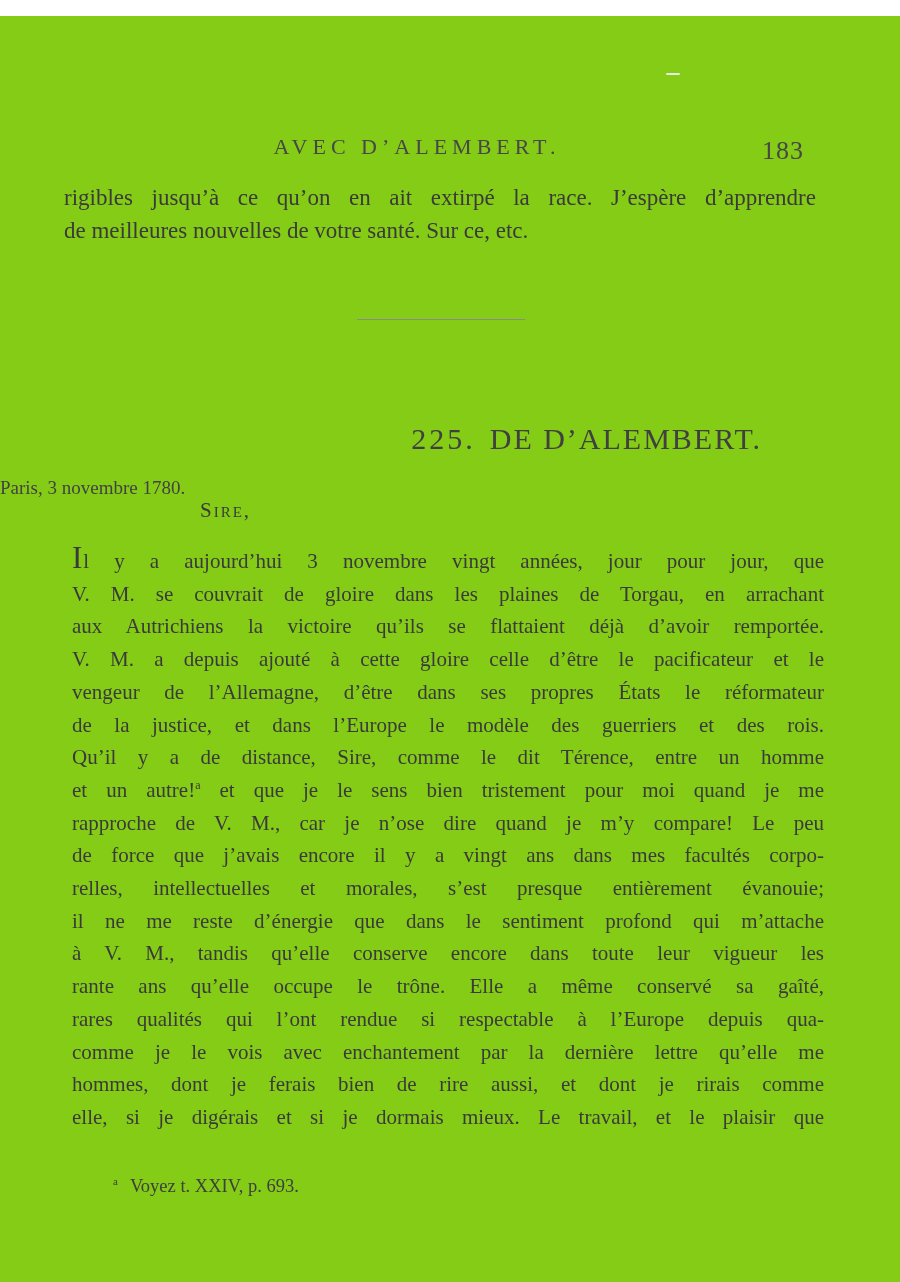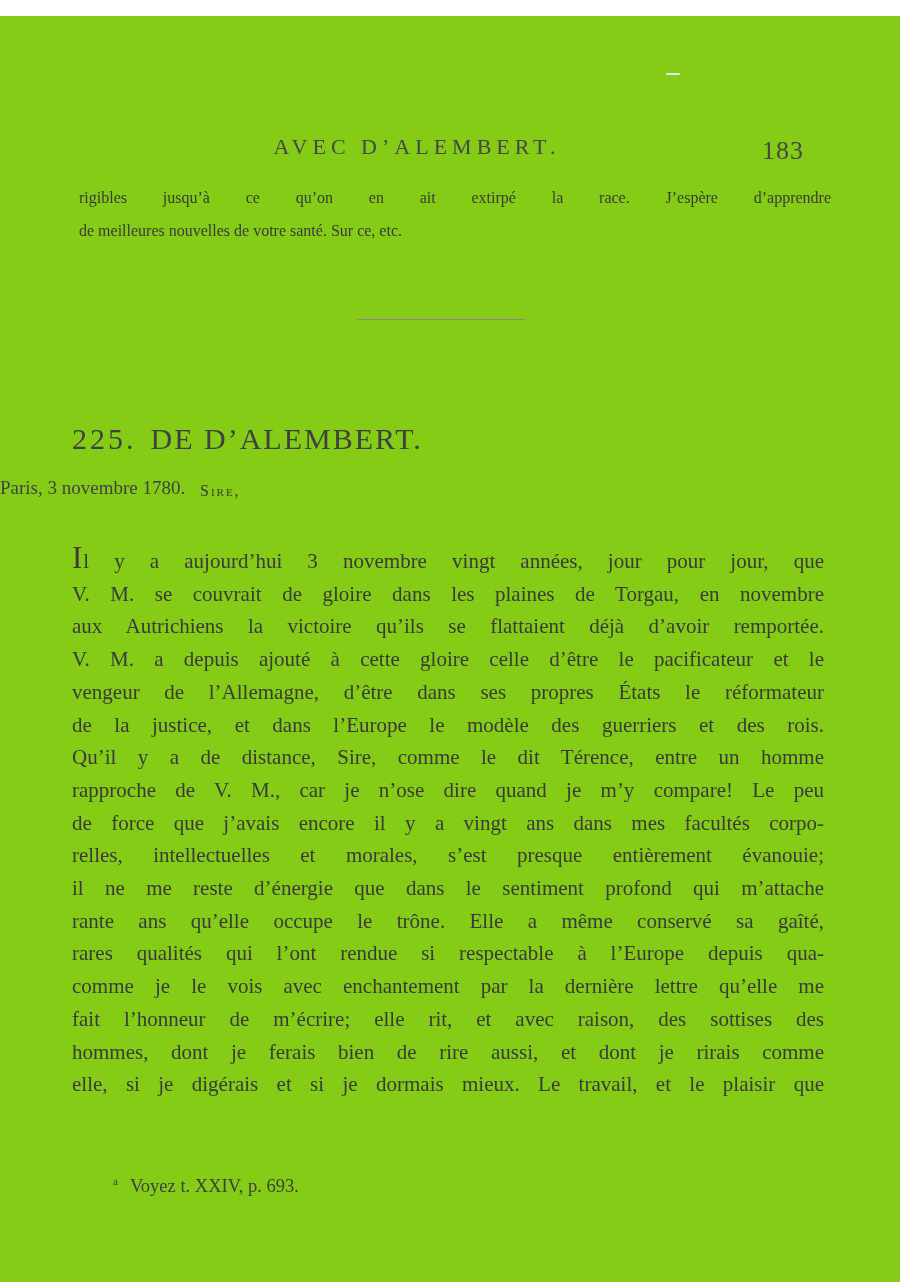--- a/index.html
+++ b/index.html
@@ -21,40 +21,40 @@
   }
   .page-number{
     position:absolute;left:762px;top:120px;
     font-size:26px;letter-spacing:1px;color:#474747;
   }
   .scan-artifact{
     position:absolute;left:666px;top:57px;width:14px;height:2px;
     background:#e7eae6;border-radius:1px;
   }
   .intro-paragraph{
-    position:absolute;left:79px;top:165px;width:752px;
-    font-size:16px;line-height:33px;
+    position:absolute;left:64px;top:165px;width:752px;
+    font-size:23px;line-height:33px;
   }
   .divider{
     position:absolute;left:357px;top:303px;width:168px;height:0;
     border-top:1.4px solid #8a8a8a;
   }
   .letter-title{
     position:absolute;left:72px;top:406px;width:690px;
-    text-align:left;font-size:30px;color:#404040;
+    text-align:right;font-size:30px;color:#404040;
     letter-spacing:2px;white-space:nowrap;
   }
   .letter-title .num{letter-spacing:3px;margin-right:14px;}
   .letter-dateline{
     position:absolute;left:0;top:461px;width:762px;
     text-align:left;font-size:19px;color:#424242;
   }
   .letter-salutation{
-    position:absolute;left:200px;top:466px;
-    font-size:16px;font-variant:small-caps;letter-spacing:2px;color:#3a3a3a;
+    position:absolute;left:200px;top:482px;
+    font-size:21px;font-variant:small-caps;letter-spacing:2px;color:#3a3a3a;
   }
   .letter-body{
     position:absolute;left:72px;top:526px;width:752px;
     font-size:21px;line-height:32.7px;
   }
   .line{
     text-align:justify;
     -moz-text-align-last:justify;
     text-align-last:justify;
     white-space:normal;
@@ -95,34 +95,35 @@
   <div class="letter-title">
     <span class="num">225.</span><span>DE D’ALEMBERT.</span>
   </div>
 
   <div class="letter-dateline">Paris, 3 novembre 1780.</div>
 
   <div class="letter-salutation">Sire,</div>
 
   <div class="letter-body">
       <div class="line"><span class="initial-cap">I</span>l y a aujourd’hui 3 novembre vingt années, jour pour jour, que</div>
-      <div class="line">V. M. se couvrait de gloire dans les plaines de Torgau, en novembre</div>
+      <div class="line">V. M. se couvrait de gloire dans les plaines de Torgau, en arrachant</div>
       <div class="line">aux Autrichiens la victoire qu’ils se flattaient déjà d’avoir remportée.</div>
       <div class="line">V. M. a depuis ajouté à cette gloire celle d’être le pacificateur et le</div>
       <div class="line">vengeur de l’Allemagne, d’être dans ses propres États le réformateur</div>
       <div class="line">de la justice, et dans l’Europe le modèle des guerriers et des rois.</div>
       <div class="line">Qu’il y a de distance, Sire, comme le dit Térence, entre un homme</div>
+      <div class="line">et un autre!<sup class="fnmark">a</sup> et que je le sens bien tristement pour moi quand je me</div>
       <div class="line">rapproche de V. M., car je n’ose dire quand je m’y compare! Le peu</div>
       <div class="line">de force que j’avais encore il y a vingt ans dans mes facultés corpo-</div>
       <div class="line">relles, intellectuelles et morales, s’est presque entièrement évanouie;</div>
       <div class="line">il ne me reste d’énergie que dans le sentiment profond qui m’attache</div>
+      <div class="line">à V. M., tandis qu’elle conserve encore dans toute leur vigueur les</div>
       <div class="line">rante ans qu’elle occupe le trône.  Elle a même conservé sa gaîté,</div>
       <div class="line">rares qualités qui l’ont rendue si respectable à l’Europe depuis qua-</div>
       <div class="line">comme je le vois avec enchantement par la dernière lettre qu’elle me</div>
-      <div class="line">fait l’honneur de m’écrire; elle rit, et avec raison, des sottises des</div>
       <div class="line">hommes, dont je ferais bien de rire aussi, et dont je rirais comme</div>
       <div class="line">elle, si je digérais et si je dormais mieux.  Le travail, et le plaisir que</div>
     </div>
 
   <div class="footnote">
     <sup>a</sup><span>Voyez t. XXIV, p. 693.</span>
   </div>
 
 </div>
 

